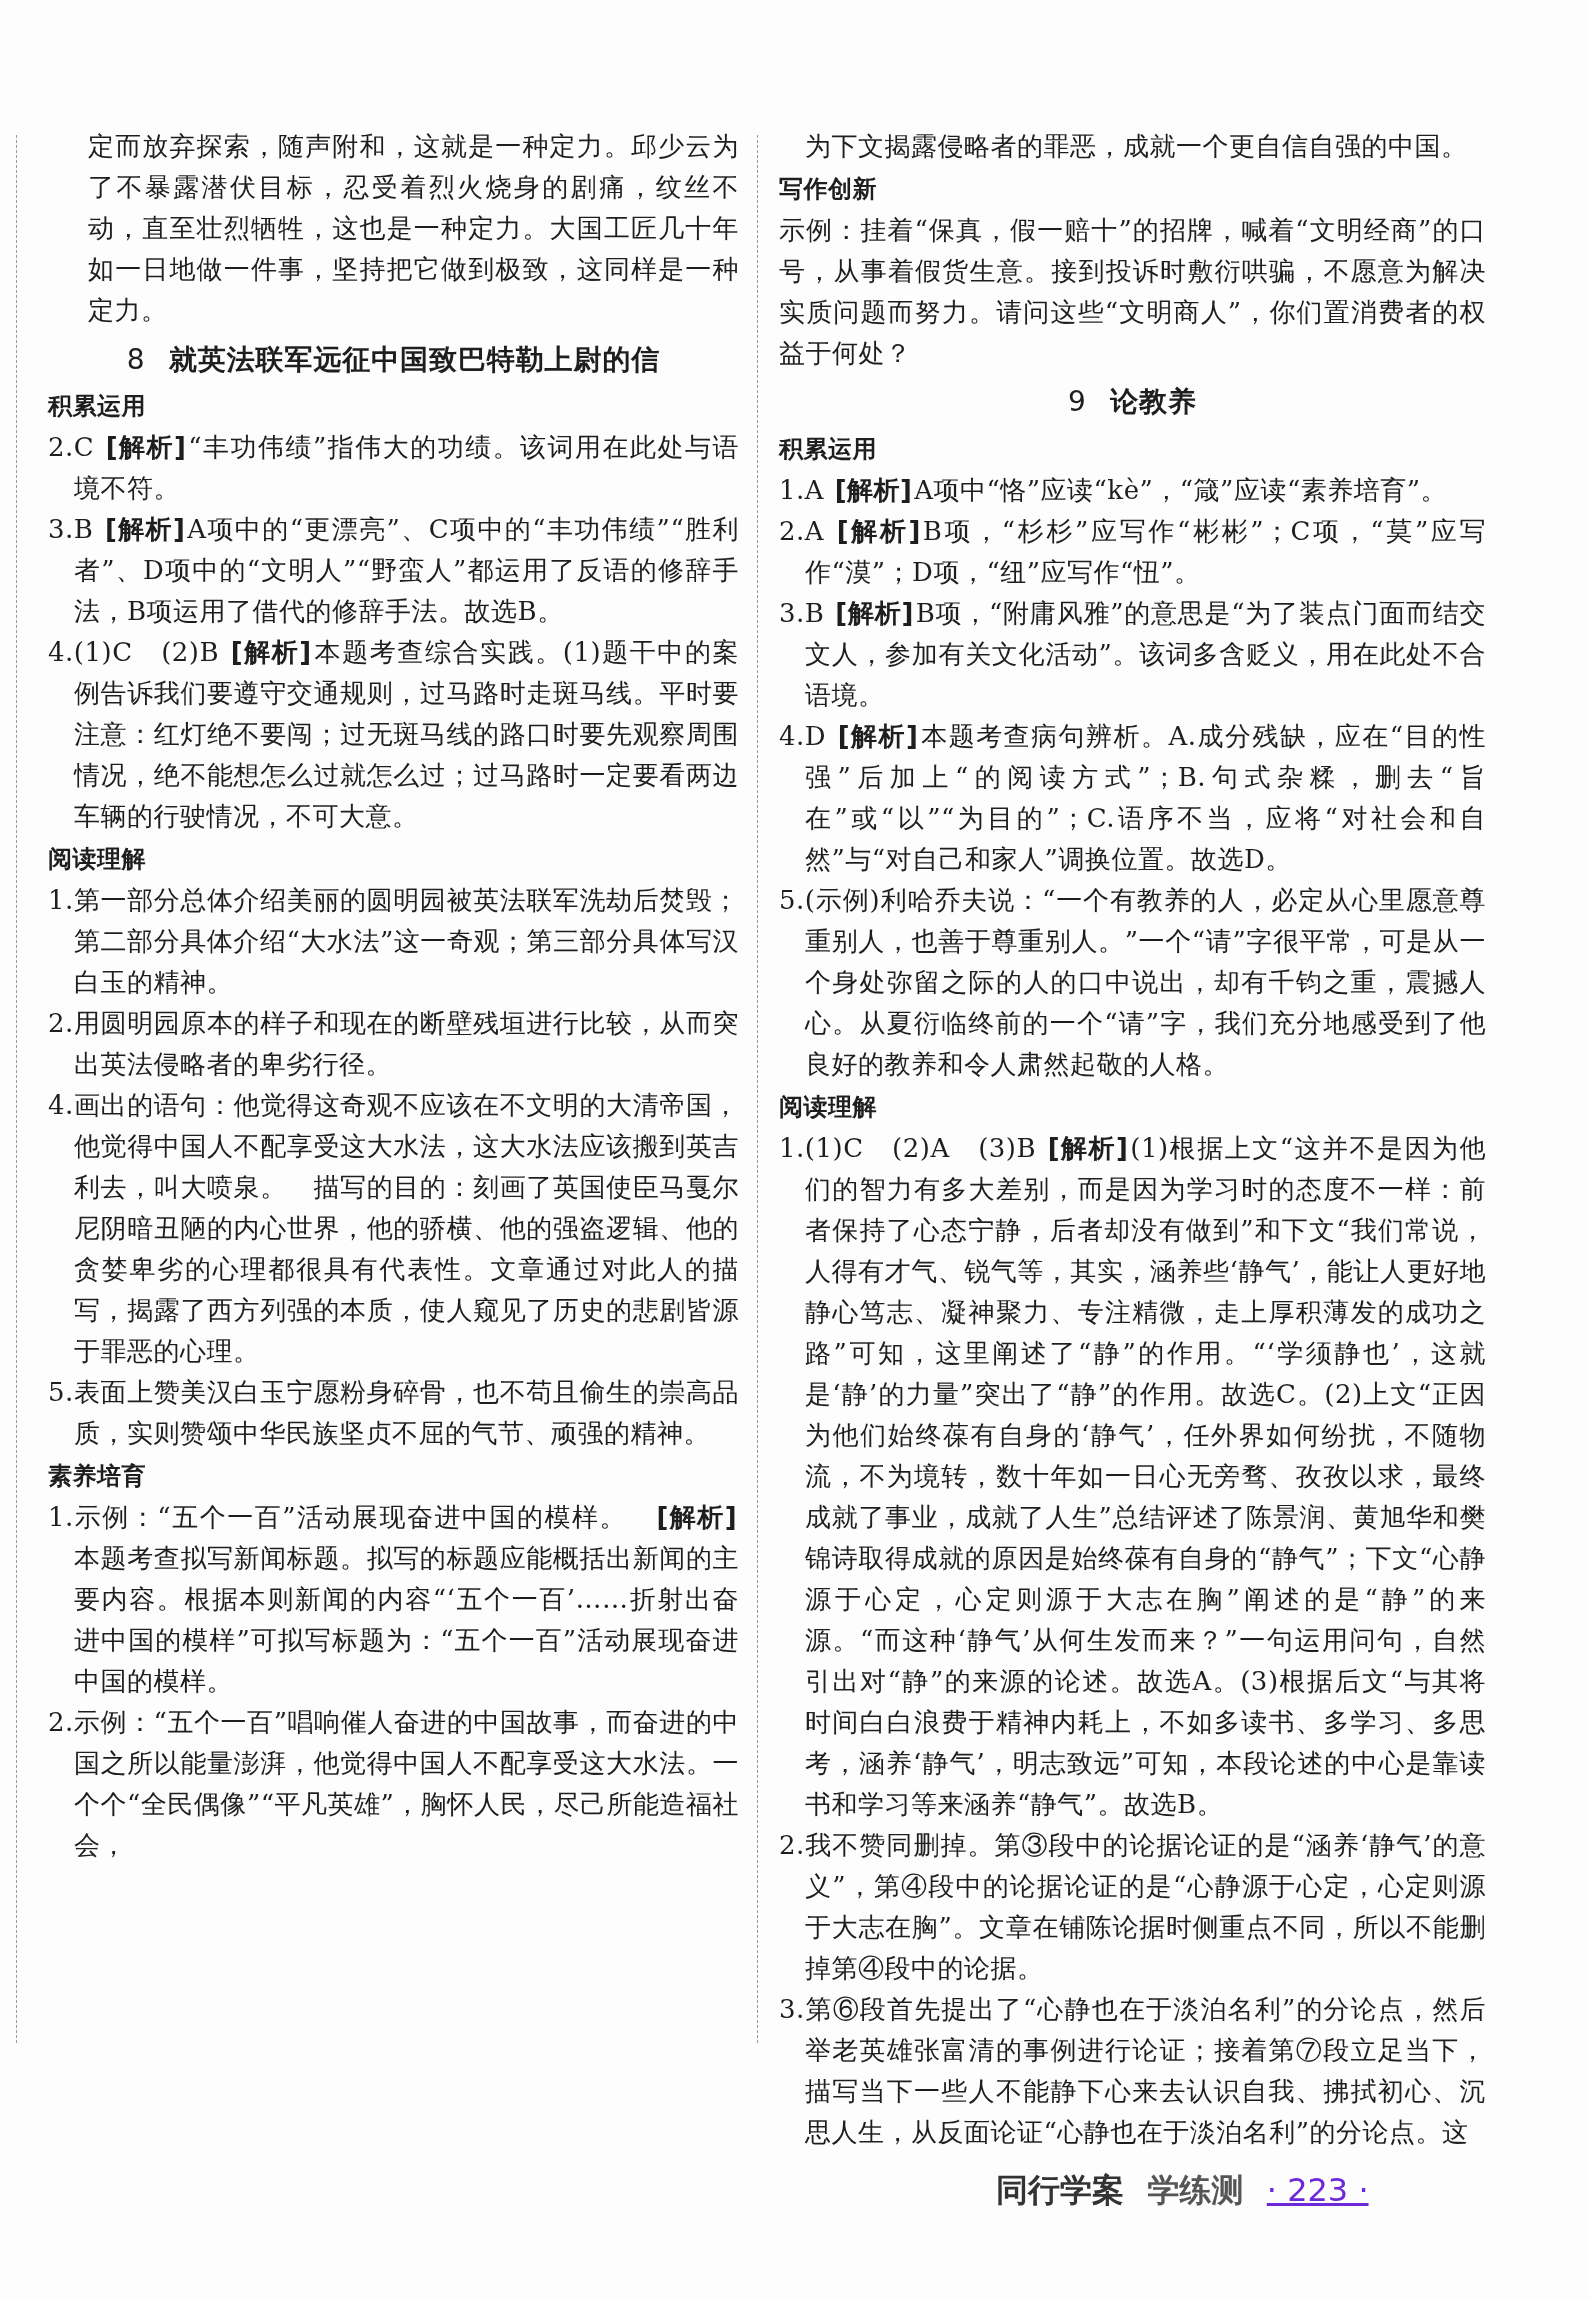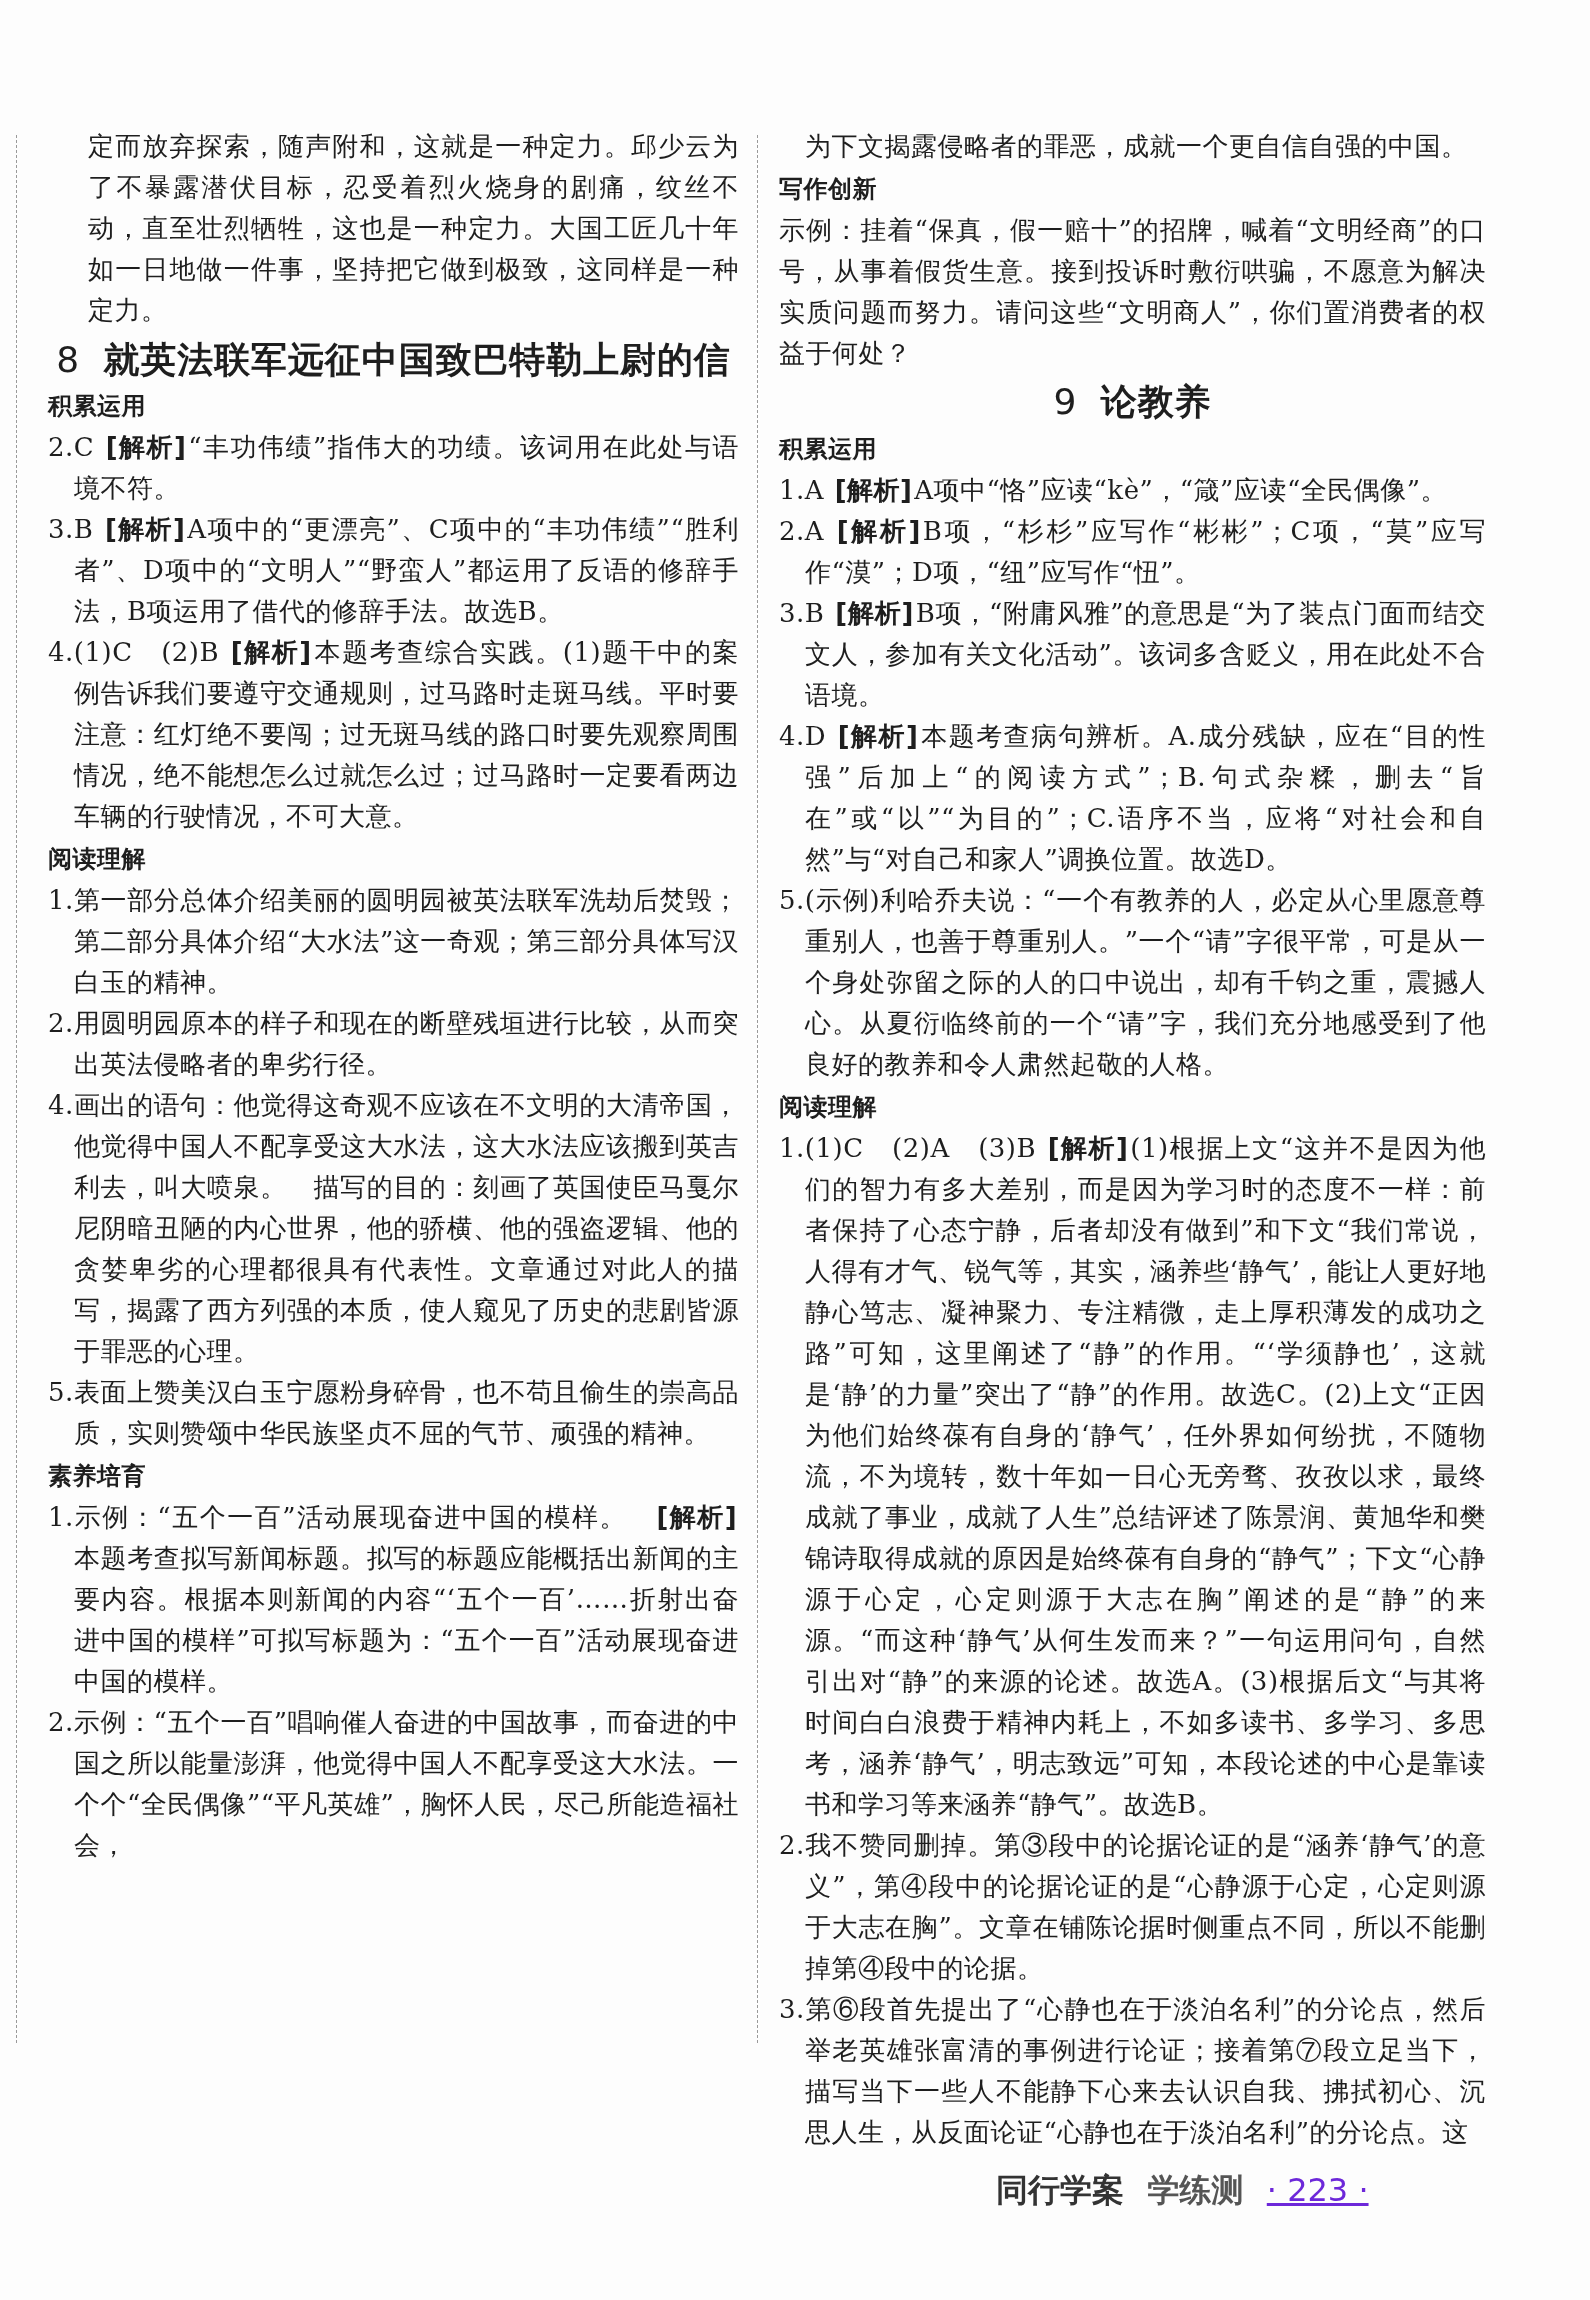--- a/index.html
+++ b/index.html
@@ -23,21 +23,21 @@
   p { margin: 0; text-align: justify; }
   .para { padding-left: 0; }
   .item { padding-left: 26px; text-indent: -26px; }
   .cont { padding-left: 26px; }
   .sec {
     font-family: "DejaVu Sans", "Liberation Sans", sans-serif;
     font-weight: bold; font-size: 24px; line-height: 41px; margin-top: 1.8px;
   }
   .lesson-title {
     font-family: "DejaVu Sans", "Liberation Sans", sans-serif;
-    font-size: 36px; line-height: 50px; font-weight: bold; text-align: center;
+    font-size: 28px; line-height: 50px; font-weight: bold; text-align: center;
     letter-spacing: 0.9px;
   }
   .lesson-title .num { margin-right: 23.4px; font-weight: normal; }
   .tag {
     font-family: "DejaVu Sans", "Liberation Sans", sans-serif;
     font-weight: bold; margin: 0 1.8px;
   }
   .footer {
     position: absolute; left: 996px; top: 2169px;
     font-family: "DejaVu Sans", "Liberation Sans", sans-serif;
@@ -80,21 +80,21 @@
   <p class="cont">为下文揭露侵略者的罪恶，成就一个更自信自强的中国。</p>
 
   <div class="sec">写作创新</div>
   <p class="para">示例：挂着“保真，假一赔十”的招牌，喊着“文明经商”的口号，从事着假货生意。接到投诉时敷衍哄骗，不愿意为解决实质问题而努力。请问这些“文明商人”，你们置消费者的权益于何处？</p>
 
   <div class="lesson-title" style="margin-top:3.6px;">
     <span class="num">9</span><span>论教养</span>
   </div>
 
   <div class="sec">积累运用</div>
-  <p class="item"><span>1.A </span><span class="tag">[解析]</span><span>A项中“恪”应读“kè”，“箴”应读“全民偶像”。</span></p>
+  <p class="item"><span>1.A </span><span class="tag">[解析]</span><span>A项中“恪”应读“kè”，“箴”应读“素养培育”。</span></p>
   <p class="item"><span>2.A </span><span class="tag">[解析]</span><span>B项，“杉杉”应写作“彬彬”；C项，“莫”应写作“漠”；D项，“纽”应写作“忸”。</span></p>
   <p class="item"><span>3.B </span><span class="tag">[解析]</span><span>B项，“附庸风雅”的意思是“为了装点门面而结交文人，参加有关文化活动”。该词多含贬义，用在此处不合语境。</span></p>
   <p class="item"><span>4.D </span><span class="tag">[解析]</span><span>本题考查病句辨析。A.成分残缺，应在“目的性强”后加上“的阅读方式”；B.句式杂糅，删去“旨在”或“以”“为目的”；C.语序不当，应将“对社会和自然”与“对自己和家人”调换位置。故选D。</span></p>
   <p class="item"><span>5.</span><span>(示例)利哈乔夫说：“一个有教养的人，必定从心里愿意尊重别人，也善于尊重别人。”一个“请”字很平常，可是从一个身处弥留之际的人的口中说出，却有千钧之重，震撼人心。从夏衍临终前的一个“请”字，我们充分地感受到了他良好的教养和令人肃然起敬的人格。</span></p>
 
   <div class="sec">阅读理解</div>
   <p class="item"><span>1.(1)C　(2)A　(3)B </span><span class="tag">[解析]</span><span>(1)根据上文“这并不是因为他们的智力有多大差别，而是因为学习时的态度不一样：前者保持了心态宁静，后者却没有做到”和下文“我们常说，人得有才气、锐气等，其实，涵养些‘静气’，能让人更好地静心笃志、凝神聚力、专注精微，走上厚积薄发的成功之路”可知，这里阐述了“静”的作用。“‘学须静也’，这就是‘静’的力量”突出了“静”的作用。故选C。(2)上文“正因为他们始终葆有自身的‘静气’，任外界如何纷扰，不随物流，不为境转，数十年如一日心无旁骛、孜孜以求，最终成就了事业，成就了人生”总结评述了陈景润、黄旭华和樊锦诗取得成就的原因是始终葆有自身的“静气”；下文“心静源于心定，心定则源于大志在胸”阐述的是“静”的来源。“而这种‘静气’从何生发而来？”一句运用问句，自然引出对“静”的来源的论述。故选A。(3)根据后文“与其将时间白白浪费于精神内耗上，不如多读书、多学习、多思考，涵养‘静气’，明志致远”可知，本段论述的中心是靠读书和学习等来涵养“静气”。故选B。</span></p>
   <p class="item"><span>2.</span><span>我不赞同删掉。第③段中的论据论证的是“涵养‘静气’的意义”，第④段中的论据论证的是“心静源于心定，心定则源于大志在胸”。文章在铺陈论据时侧重点不同，所以不能删掉第④段中的论据。</span></p>
   <p class="item"><span>3.</span><span>第⑥段首先提出了“心静也在于淡泊名利”的分论点，然后举老英雄张富清的事例进行论证；接着第⑦段立足当下，描写当下一些人不能静下心来去认识自我、拂拭初心、沉思人生，从反面论证“心静也在于淡泊名利”的分论点。这</span></p>
 </div>

